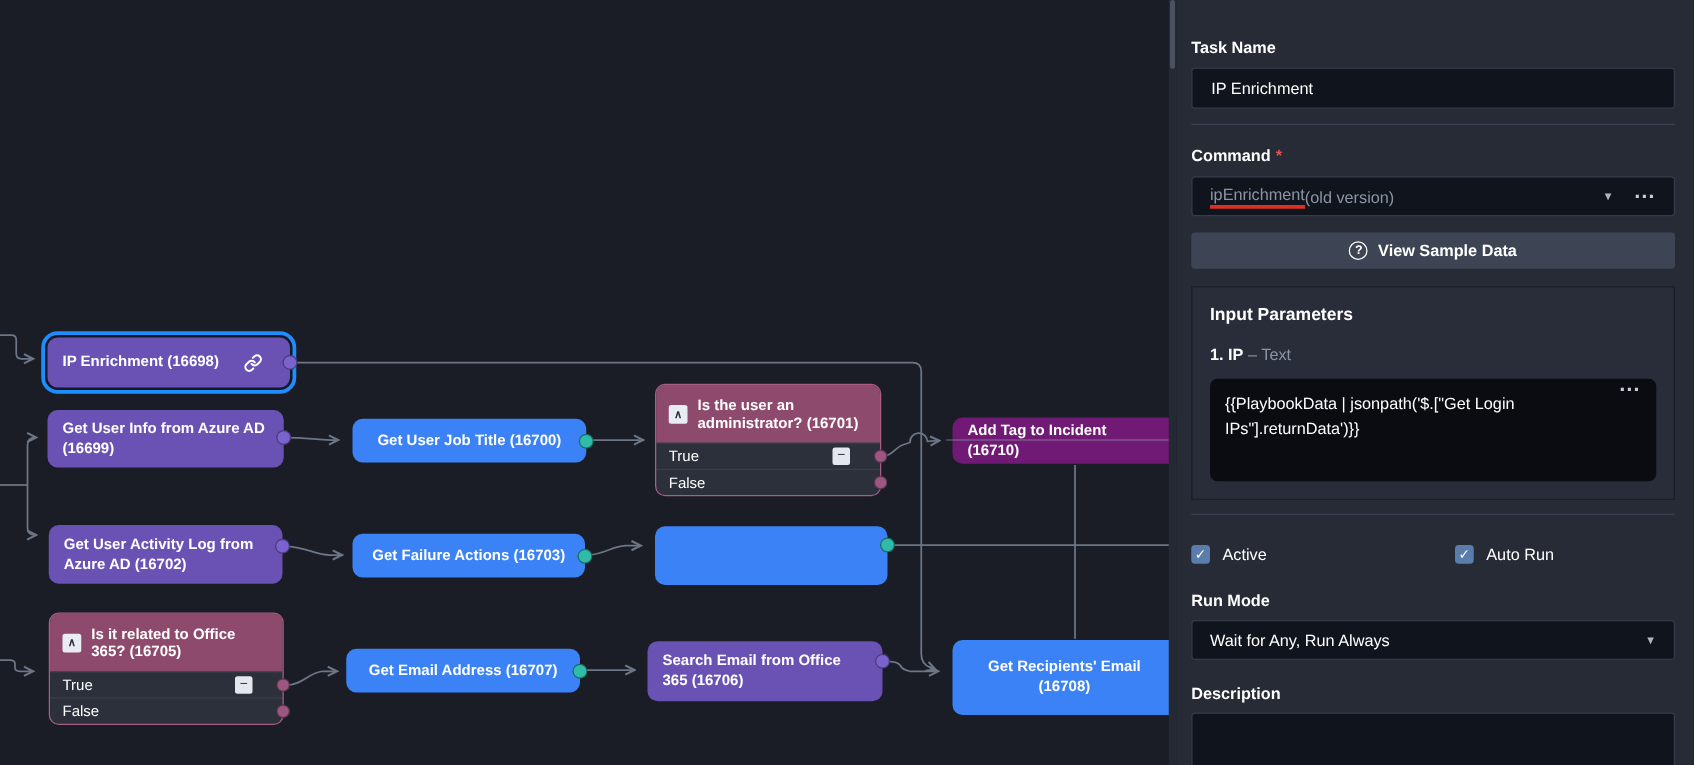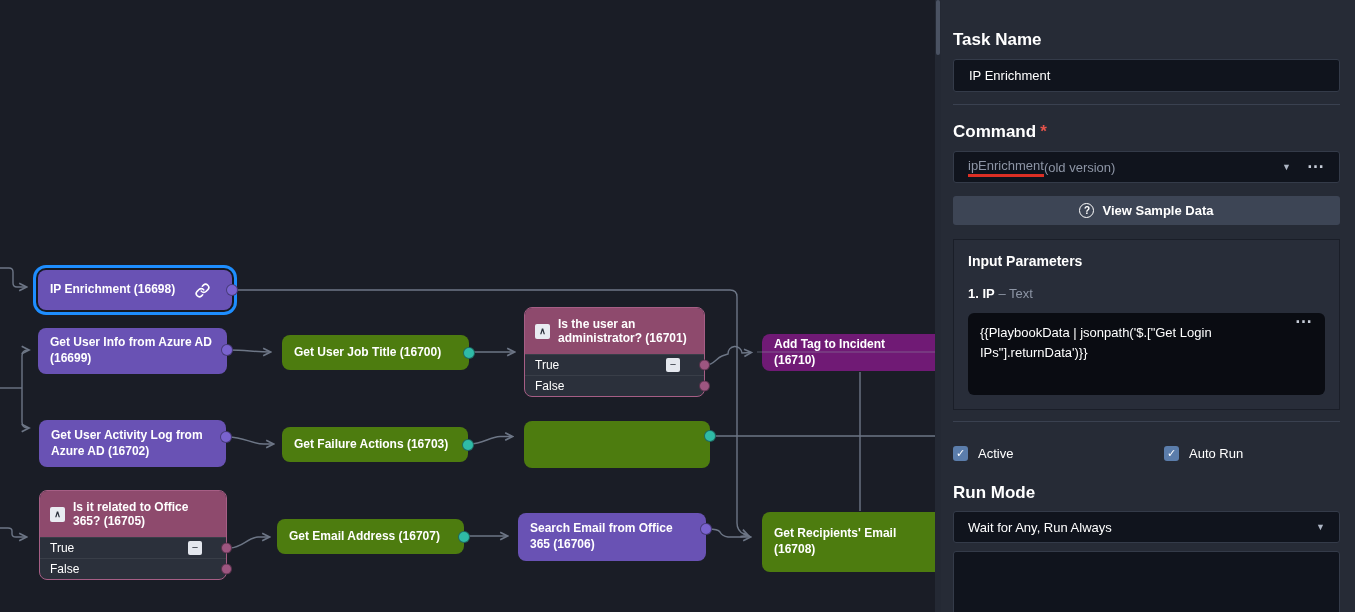--- a/index.html
+++ b/index.html
@@ -12,21 +12,21 @@
   svg.edges { position:absolute; left:0; top:0; pointer-events:none; }
   #edges-under { z-index:1; }
   #edges-over  { z-index:6; }
 
   .node { position:absolute; z-index:4; display:flex; align-items:center;
           border-radius:8px; padding:6px 12px; color:#fff; font-size:12px; font-weight:bold;
           line-height:1.3; cursor:pointer; }
   .node .lbl { flex:1; }
   .purple { background:#6952b4; }
   .purple2 { background:#701a75; }
-  .teal { background:#4d7c0f; }
+  .teal { background:#3b82f6;text-align:center; }
   .port { position:absolute; right:-6px; top:50%; transform:translateY(-50%);
           width:12px; height:12px; border-radius:50%; border:1px solid rgba(10,12,18,.45); }
   .purple .port { background:#7a63cf; }
   .teal .port { background:#2fbba7; }
   .selected { box-shadow:0 0 0 2px #151923, 0 0 0 5px #1e8eff; }
 
   .link-ic { flex:0 0 auto; margin-left:6px; margin-right:10px; display:flex; }
 
   
   .cond { position:absolute; z-index:4; border:1px solid #a65e85; border-radius:8px;
@@ -45,21 +45,21 @@
            width:11px; height:11px; border-radius:50%; background:#9d5680;
            border:1px solid rgba(10,12,18,.45); }
 
   
   #v-scroll { position:absolute; left:935px; top:0; width:6px; height:612px; background:#242934; z-index:7; }
   #v-thumb { position:absolute; left:1px; top:0; width:4px; height:55px; background:#4a5262; border-radius:2px; }
 
   
   #panel { position:absolute; left:941px; top:0; width:414px; height:612px;
            background:#262b36; padding:30px 15px 0 12px; overflow:hidden; z-index:8; }
-  .f-label { color:#fff; font-size:17px; font-weight:bold; }
+  .f-label { color:#fff; font-size:13px; font-weight:bold; }
   .req { color:#e5534b; margin-left:4px; }
   .t-input { margin-top:9px; height:33px; background:#10141d; border:1px solid #343b49;
              border-radius:3px; display:flex; align-items:center; padding:0 15px;
              color:#fff; font-size:13px; }
   .divider { margin-top:12px; border:none; border-top:1px solid #3a4150; }
   .cmd-label { margin-top:17px; }
   .cmd-input { margin-top:9px; height:32px; background:#10141d; border:1px solid #343b49;
                border-radius:3px; display:flex; align-items:center; padding:0 14px;
                color:#8d95a5; font-size:13px; }
   .cmd-main { border-bottom:3px solid #dd2f24; padding-bottom:1px; }
@@ -273,16 +273,17 @@
         <span>Auto Run</span>
       </div>
     </div>
 
     <div class="f-label runmode-label">Run Mode</div>
     <div class="select">
       <span class="sel-val">Wait for Any, Run Always</span>
       <span class="caret">▼</span>
     </div>
 
+    <div class="f-label desc-label">Description</div>
     <div class="textarea"></div>
 
   </div>
 </div>
 
 </body></html>

